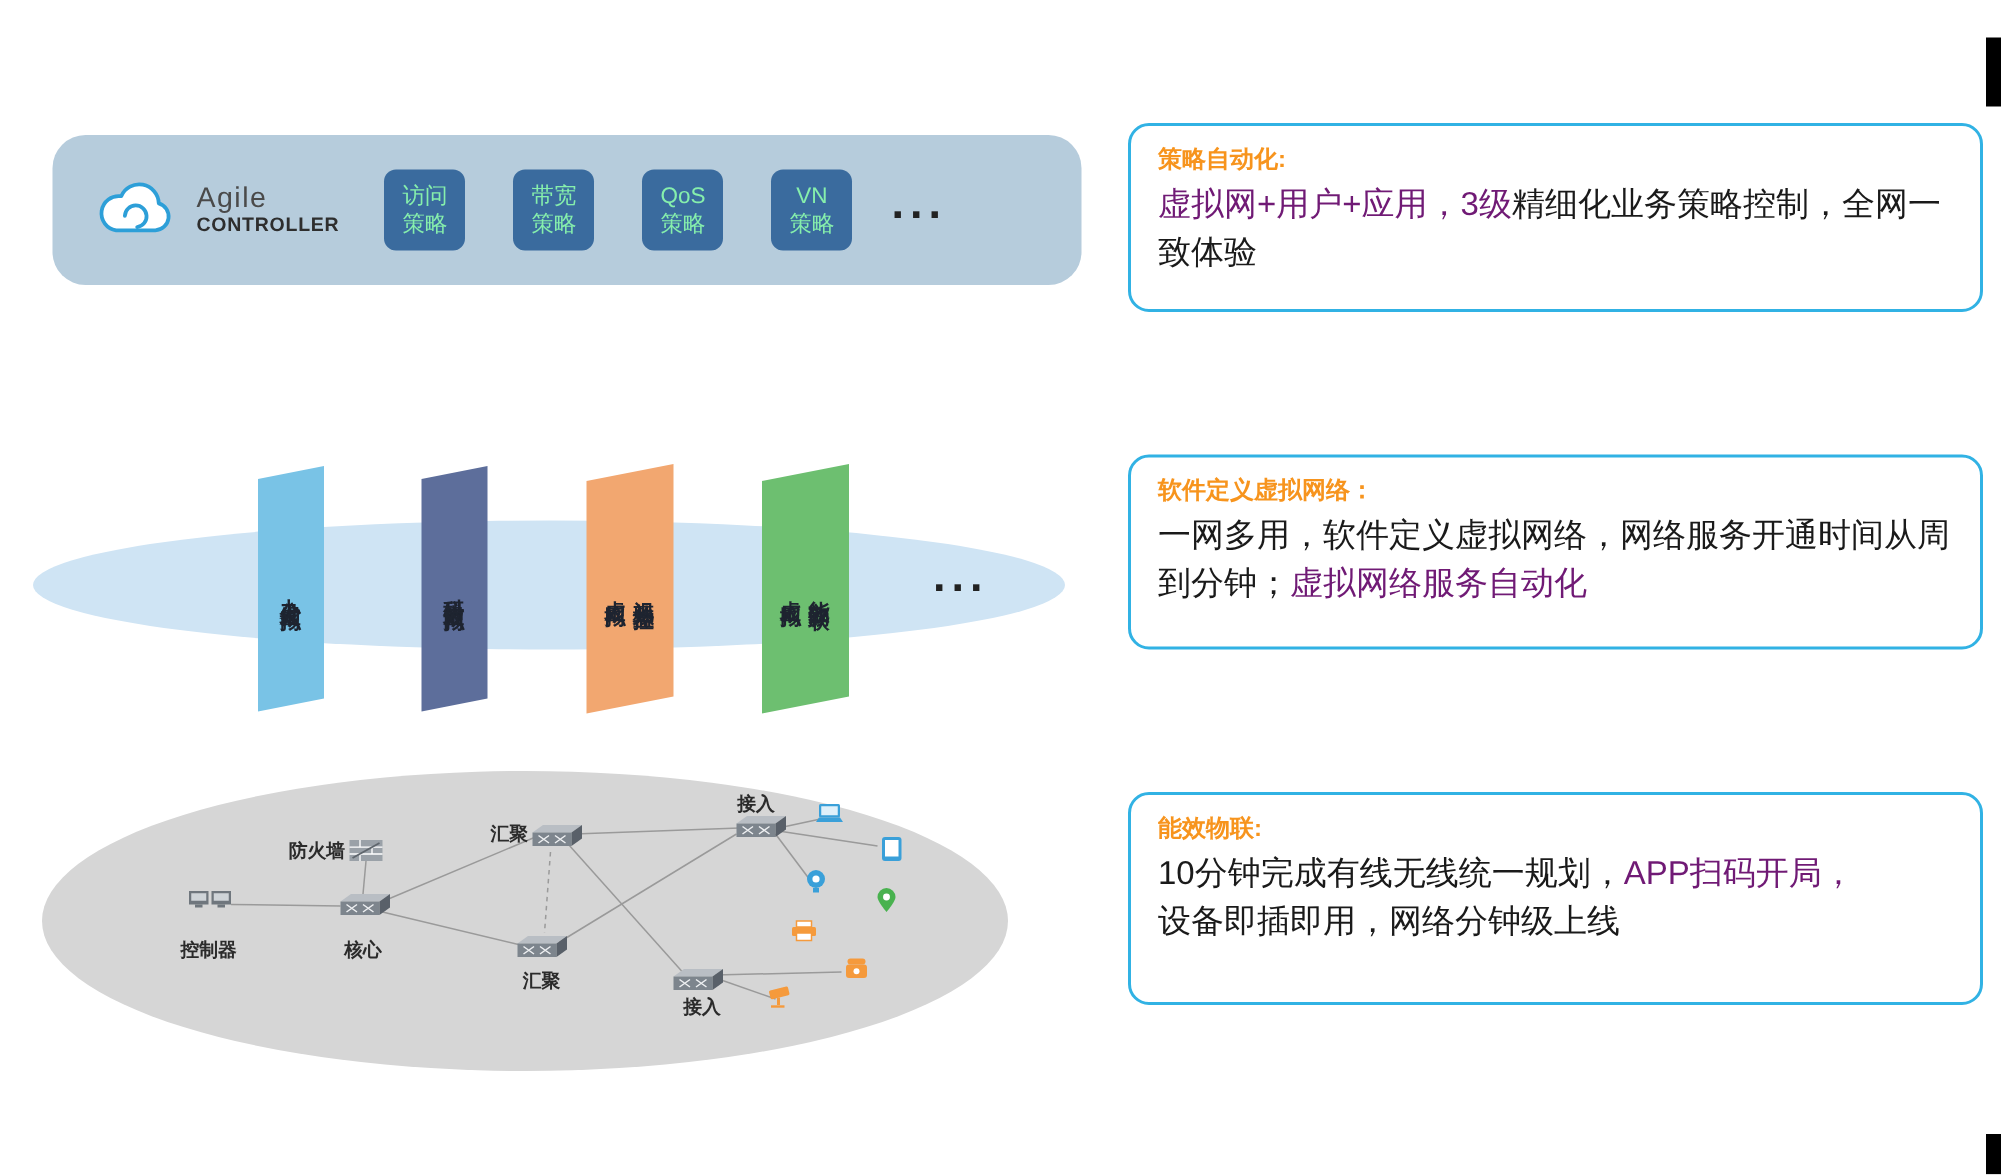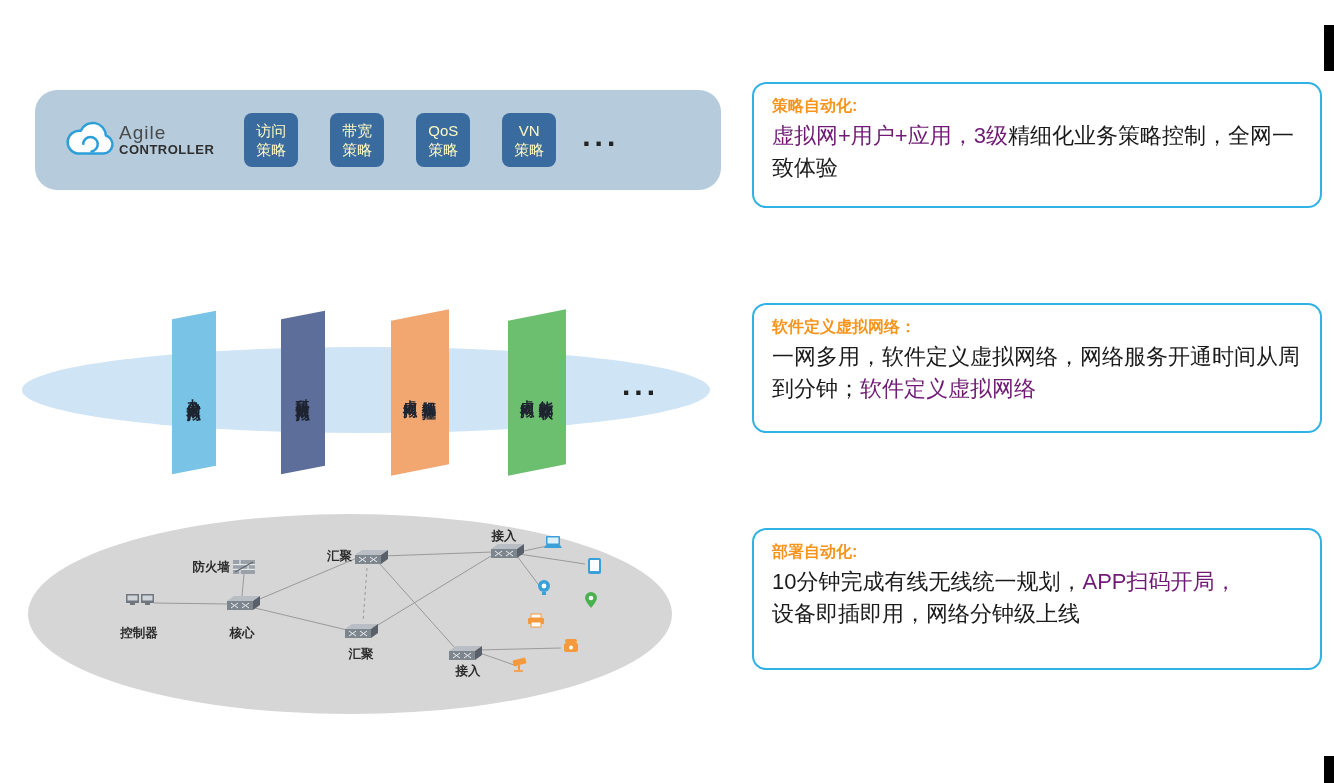--- a/index.html
+++ b/index.html
@@ -5,25 +5,25 @@
   html,body{margin:0;padding:0;background:#fff;}
   .page{position:relative;width:1334px;height:783px;background:#fff;overflow:hidden;
         font-family:"Liberation Sans",sans-serif;}
 
   
   .ctrl-bar{position:absolute;left:35px;top:90px;width:686px;height:100px;
             background:#b6ccdc;border-radius:22px;display:flex;align-items:center;
             padding:0 26px;box-sizing:border-box;}
   .logo{display:flex;align-items:center;}
   .cloud-svg{width:58px;height:44px;flex:0 0 auto;}
-  .brand{margin-left:0;line-height:1.05;}
+  .brand{margin-left:12px;line-height:1.05;}
   .brand-top{font-size:19px;color:#4a4a4a;letter-spacing:1px;}
   .brand-bottom{font-size:13px;color:#2e2e2e;font-weight:bold;letter-spacing:.5px;}
   .policies{display:flex;gap:32px;margin-left:30px;}
-  .policy{width:54px;height:54px;background:#3a6b9e;border-radius:8px;color:#fef9c3;
+  .policy{width:54px;height:54px;background:#3a6b9e;border-radius:8px;color:#86efac;
           display:flex;flex-direction:column;align-items:center;justify-content:center;
           font-size:15px;line-height:1.3;}
   .more{font-size:30px;font-weight:bold;color:#222;letter-spacing:4px;}
   .more-bar{margin-left:26px;margin-top:-8px;}
 
   
   .v-ellipse{position:absolute;left:22px;top:347px;width:688px;height:86px;
              background:#cfe4f4;border-radius:50%;}
   .plane{position:absolute;top:315px;height:155px;display:flex;align-items:center;
          justify-content:center;}
@@ -224,25 +224,25 @@
     </g>
   </svg>
 
   <div class="callout c1">
     <div class="callout-title">策略自动化:</div>
     <div class="callout-body"><span class="seg-orange">虚拟网+用户+应用，3级</span><span class="seg-dark">精细化业务策略控制，全网一致体验</span></div>
   </div>
 
   <div class="callout c2">
     <div class="callout-title">软件定义虚拟网络：</div>
-    <div class="callout-body"><span class="seg-dark">一网多用，软件定义虚拟网络，网络服务开通时间从周到分钟；</span><span class="seg-orange">软件定义虚拟网络</span></div>
+    <div class="callout-body"><span class="seg-dark">一网多用，软件定义虚拟网络，网络服务开通时间从周到分钟；</span><span class="seg-orange">虚拟网络服务自动化</span></div>
   </div>
 
   <div class="callout c3">
-    <div class="callout-title">部署自动化:</div>
+    <div class="callout-title">能效物联:</div>
     <div class="callout-body">
       <div><span class="seg-dark">10分钟完成有线无线统一规划，</span><span class="seg-orange">APP扫码开局，</span></div>
       <div><span class="seg-dark">设备即插即用，网络分钟级上线</span></div>
     </div>
   </div>
 
   <div class="edge-bar edge-top"></div>
   <div class="edge-bar edge-bottom"></div>
 
 </div>

